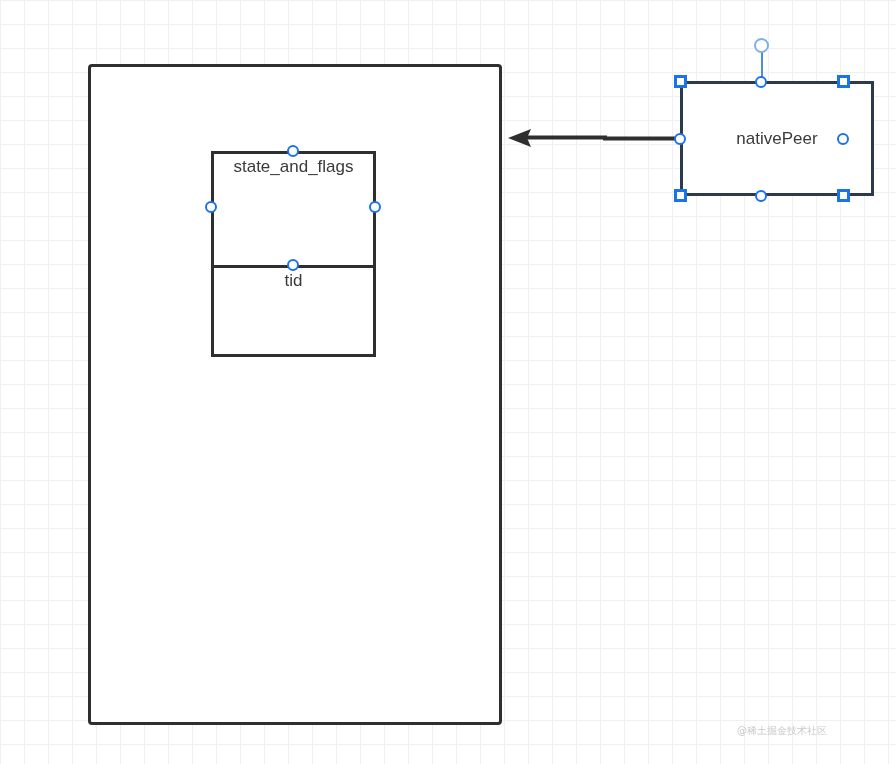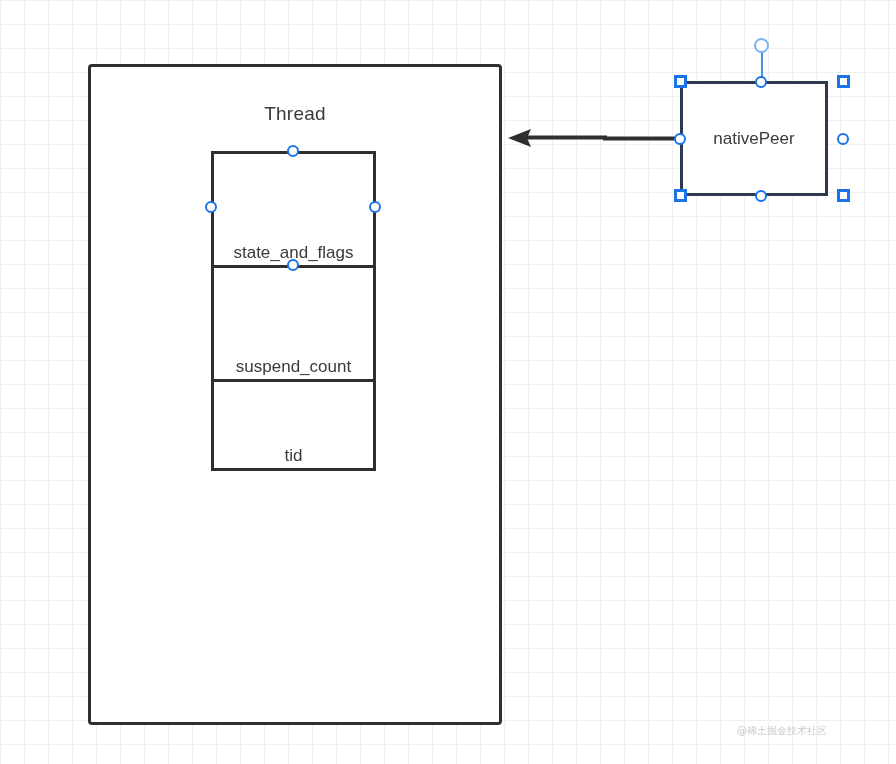--- a/index.html
+++ b/index.html
@@ -58,21 +58,21 @@
   }
 
   .field-box {
     position: relative;
     width: 165px;
     height: 114px;
     border: 3px solid #2f2f2f;
     border-bottom-width: 0;
     box-sizing: border-box;
     display: flex;
-    align-items: flex-end;
+    align-items: flex-start;
     justify-content: center;
     background: #ffffff;
   }
   .field-box:last-child {
     border-bottom-width: 3px;
     height: 92px;
   }
 
   .field-label {
     width: 140px;
@@ -121,21 +121,21 @@
     width: 2px;
     background: #4a90d9;
     z-index: 5;
   }
 
   
   #native-peer {
     position: absolute;
     left: 680px;
     top: 81px;
-    width: 148px;
+    width: 194px;
     height: 115px;
     border: 3px solid #2b3a4f;
     background: #ffffff;
     box-sizing: border-box;
     display: flex;
     align-items: center;
     justify-content: center;
   }
 
   #native-peer-label {
@@ -164,30 +164,26 @@
     white-space: nowrap;
   }
 </style>
 </head>
 <body>
 
 <div id="canvas">
 
   <div id="thread-container"></div>
 
-  <div id="thread-title">Thread</div>
 
   <div id="field-stack">
     <div class="field-box">
       <span class="field-label">state_and_flags</span>
     </div>
     <div class="field-box">
-      <span class="field-label">suspend_count</span>
-    </div>
-    <div class="field-box">
       <span class="field-label">tid</span>
     </div>
   </div>
 
   <div class="handle-circle" style="left:287px; top:145px;"></div>
   <div class="handle-circle" style="left:205px; top:201px;"></div>
   <div class="handle-circle" style="left:369px; top:201px;"></div>
   <div class="handle-circle" style="left:287px; top:259px;"></div>
 
   <svg id="arrow" viewBox="0 0 180 32" width="180" height="32">

